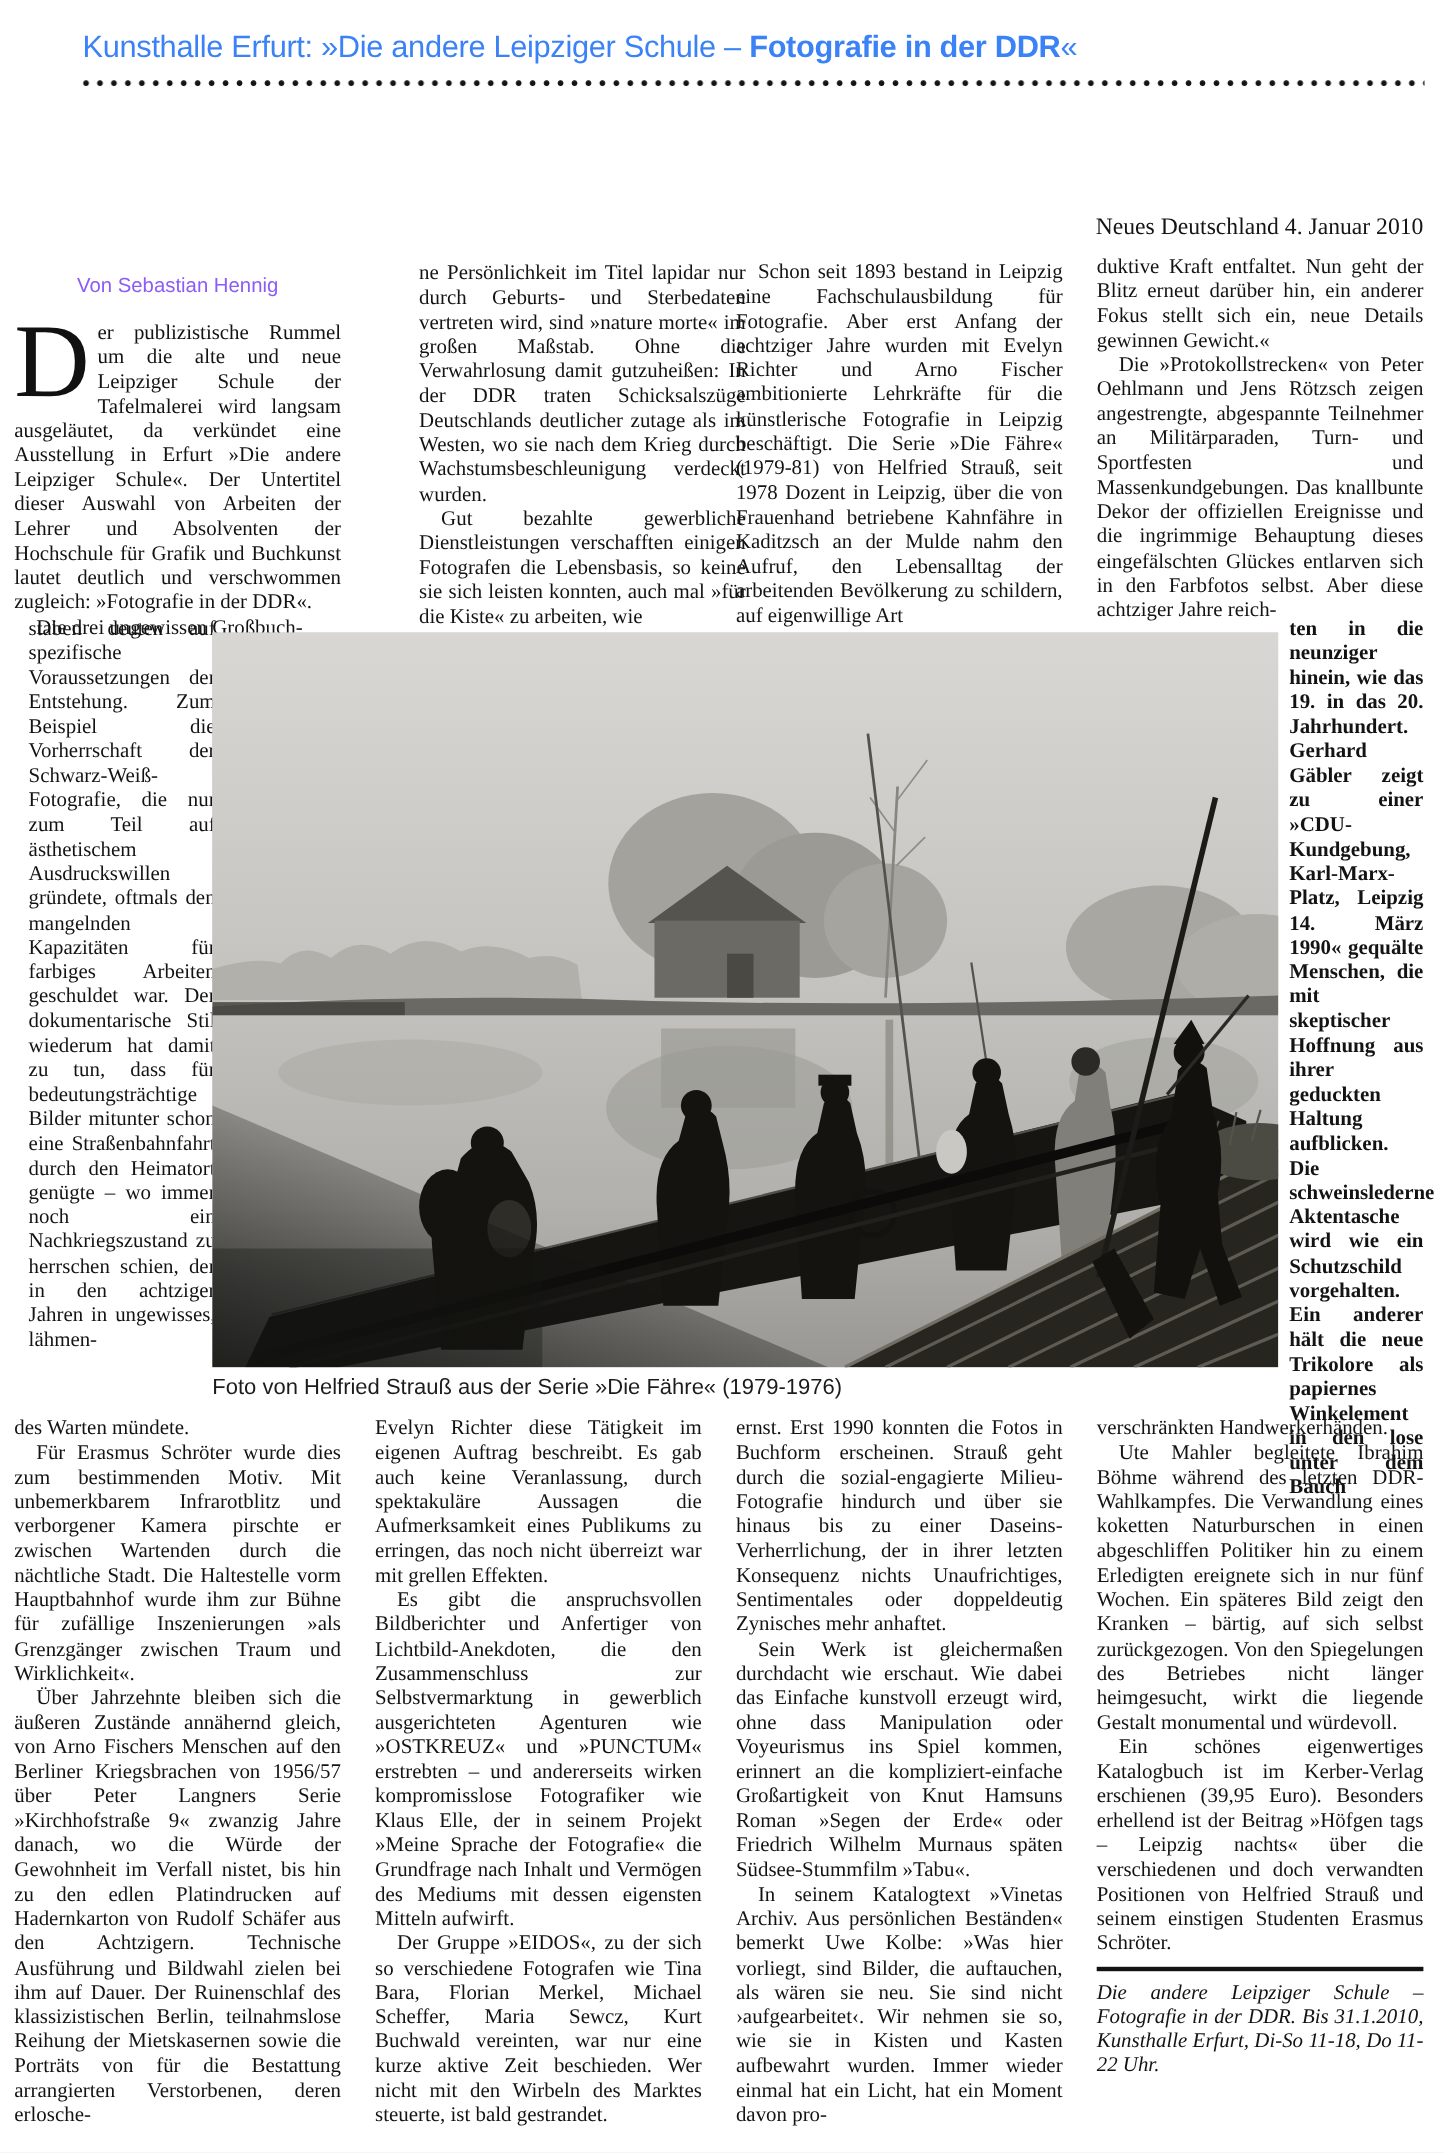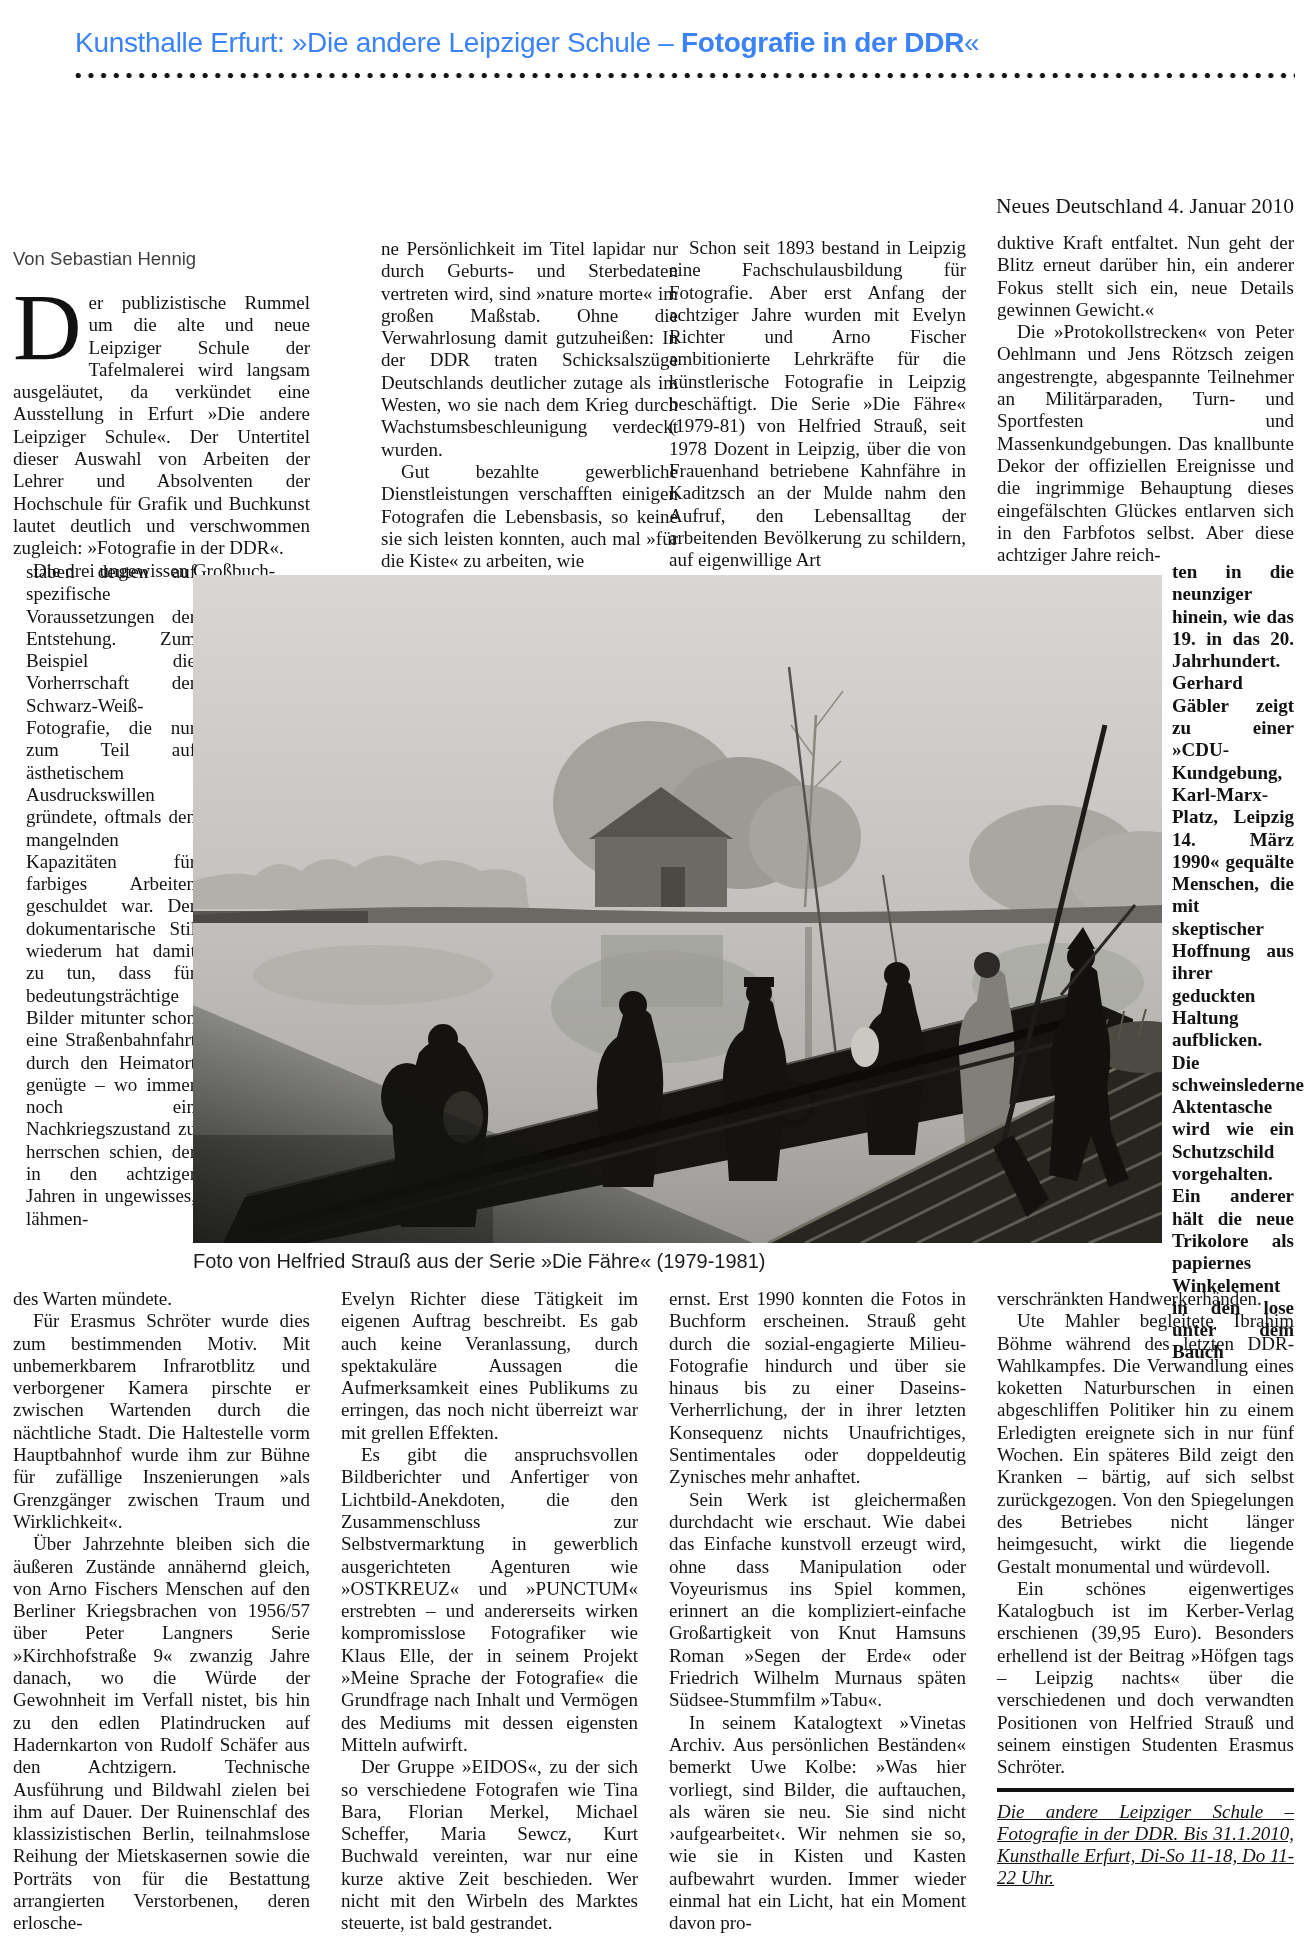--- a/index.html
+++ b/index.html
@@ -22,22 +22,22 @@
   .headline {
     position:absolute; left:70px; top:84px; margin:0; width:1235px;
     font:400 76px/82px "Liberation Serif", serif; letter-spacing:2.5px; color:#0f0f0f;
     white-space:nowrap;
   }
   .dateline {
     position:absolute; left:694px; top:193px; width:600px; text-align:right;
     font:21.5px/26px "Liberation Serif", serif; color:#151515;
   }
   .byline {
-    position:absolute; left:13px; top:247px; width:297px; text-align:left;
-    font:18.5px/24px "Liberation Sans", sans-serif; color:#404040;
+    position:absolute; left:13px; top:247px; width:297px; text-align:center;
+    font:18.5px/24px "Liberation Sans", sans-serif; color:#8b5cf6;
   }
   .tb {
     position:absolute; font-size:19px; line-height:22.3px; text-align:justify;
     color:#131313; hyphens:auto; -webkit-hyphens:auto;
   }
   .tb p { margin:0; }
   .tb p.ind { text-indent:20px; }
   #col1-top    { left:13px;   top:292px;  width:297px; }
   #col1-narrow { left:26px;   top:561px;  width:170px; }
   #col1-bottom { left:13px;   top:1288px; width:297px; }
@@ -55,21 +55,21 @@
   .photo {
     position:absolute; left:193px; top:575px; width:969px; height:668px;
     background:#c8c7c3;
   }
   .photo svg { display:block; width:100%; height:100%; }
   .caption {
     position:absolute; left:193px; top:1249px; width:969px;
     font:20px/25px "Liberation Sans", sans-serif; color:#1c1c1c;
   }
   .endrule { border:none; border-top:4px solid #121212; margin:9px 0 9px 0; }
-  .info { font-style:italic;text-decoration:underline; }
+  .info { font-style:italic; }
 </style>
 </head>
 <body>
 
 <div class="page">
 
   <div class="kicker"><span>Kunsthalle Erfurt: »Die andere Leipziger Schule – </span><b>Fotografie in der DDR</b><span>«</span></div>
 
   <div class="dotted-rule"></div>
 
@@ -241,15 +241,15 @@
         <polygon points="800,572 834,642 856,624 820,560" fill="#13120e"></polygon>
       </g>
 
       <g>
         <polygon points="0,430 0,668 560,668" fill="url(#corner)"></polygon>
         <rect x="0" y="560" width="300" height="108" fill="#141311" opacity="0.35"></rect>
       </g>
     </svg>
   </div>
 
-  <div class="caption">Foto von Helfried Strauß aus der Serie »Die Fähre« (1979-1981)</div>
+  <div class="caption">Foto von Helfried Strauß aus der Serie »Die Fähre« (1979-1976)</div>
 
 </div>
 
 </body></html>

